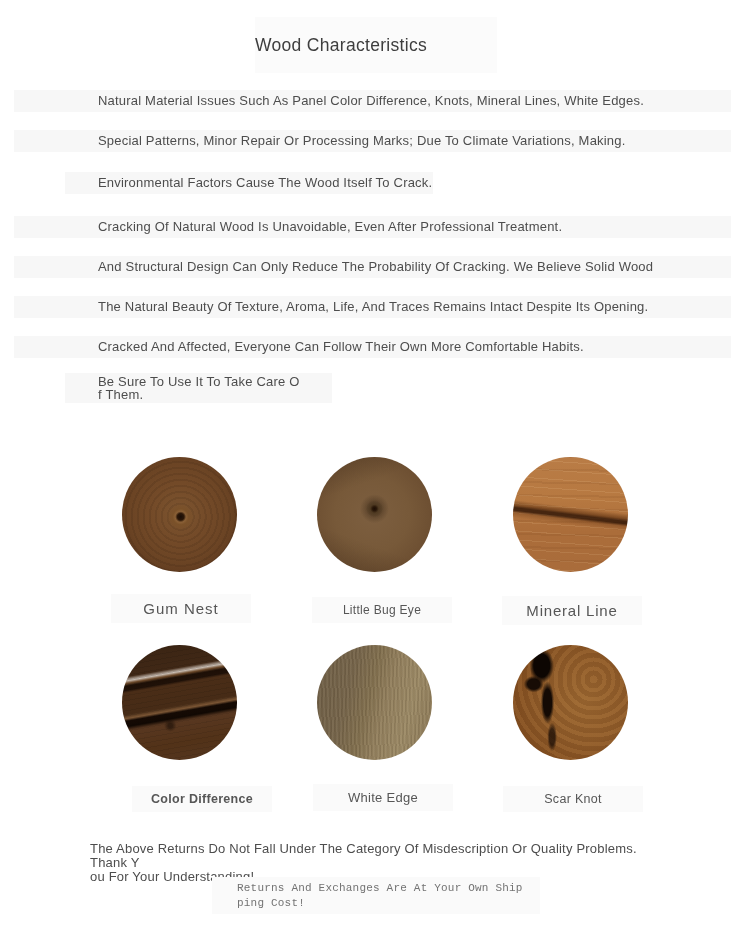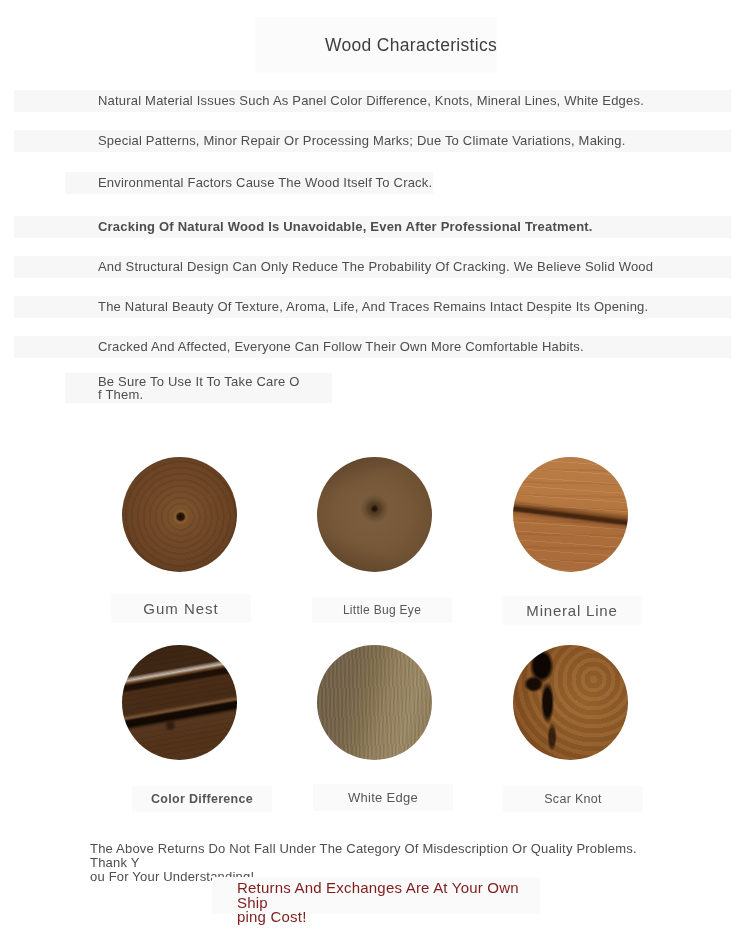--- a/index.html
+++ b/index.html
@@ -7,34 +7,34 @@
     position:relative;
     width:750px;
     height:938px;
     background:#ffffff;
     font-family:"Liberation Sans", sans-serif;
     overflow:hidden;
   }
   .title-box{
     position:absolute; left:255px; top:17px; width:242px; height:56px;
     background:#fbfbfb;
-    display:flex; align-items:center; justify-content:flex-end;
+    display:flex; align-items:center; justify-content:flex-start;
   }
   .title-box span{
     font-size:17.5px; color:#3e3e3e; letter-spacing:0.3px;
   }
   .row{
     position:absolute; height:22px; background:#f7f7f7;
     font-size:13px; color:#4d4d4d; line-height:22px;
     letter-spacing:0.2px; white-space:nowrap;
   }
   .row.full{left:14px; width:717px; padding-left:84px; box-sizing:border-box;}
   .r0{top:90px;}  .r1{top:130px;}
   .r2{top:172px; left:65px; width:368px; padding-left:33px; box-sizing:border-box;}
-  .r3{top:216px;font-weight:bold;} .r4{top:256px;} .r5{top:296px;} .r6{top:336px;}
+  .r3{top:216px;} .r4{top:256px;} .r5{top:296px;} .r6{top:336px;}
   .r7{
     top:373px; left:65px; width:267px; height:30px;
     padding:3px 0 0 33px; box-sizing:border-box;
     line-height:12.5px; white-space:pre-line;
   }
   .circle{
     position:absolute; width:115px; height:115px; border-radius:50%;
   }
   .c1{left:122px; top:457px;}
   .c2{left:317px; top:457px;}
@@ -107,22 +107,22 @@
   .l6{left:503px; top:786px; font-size:12.5px; letter-spacing:0.3px;}
 
   .disclaimer{
     position:absolute; left:90px; top:842px; width:560px;
     font-size:13px; color:#4d4d4d; line-height:14px;
     letter-spacing:0.2px; white-space:pre-line;
   }
   .shipping{
     position:absolute; left:212px; top:877px; width:328px; height:37px;
     background:#fafafa; box-sizing:border-box; padding:4px 0 0 25px;
-    font-size:15px; color:#7f1d1d; line-height:14.5px;
-    letter-spacing:0.2px; white-space:pre-line;
+    font-size:11px; color:#737373; line-height:14.5px;
+    letter-spacing:0.2px; white-space:pre-line;font-family:Liberation Mono, monospace;
   }
 </style>
 </head>
 <body>
 
 <div class="page">
 
   <div class="title-box">
     <span>Wood Characteristics</span>
   </div>

